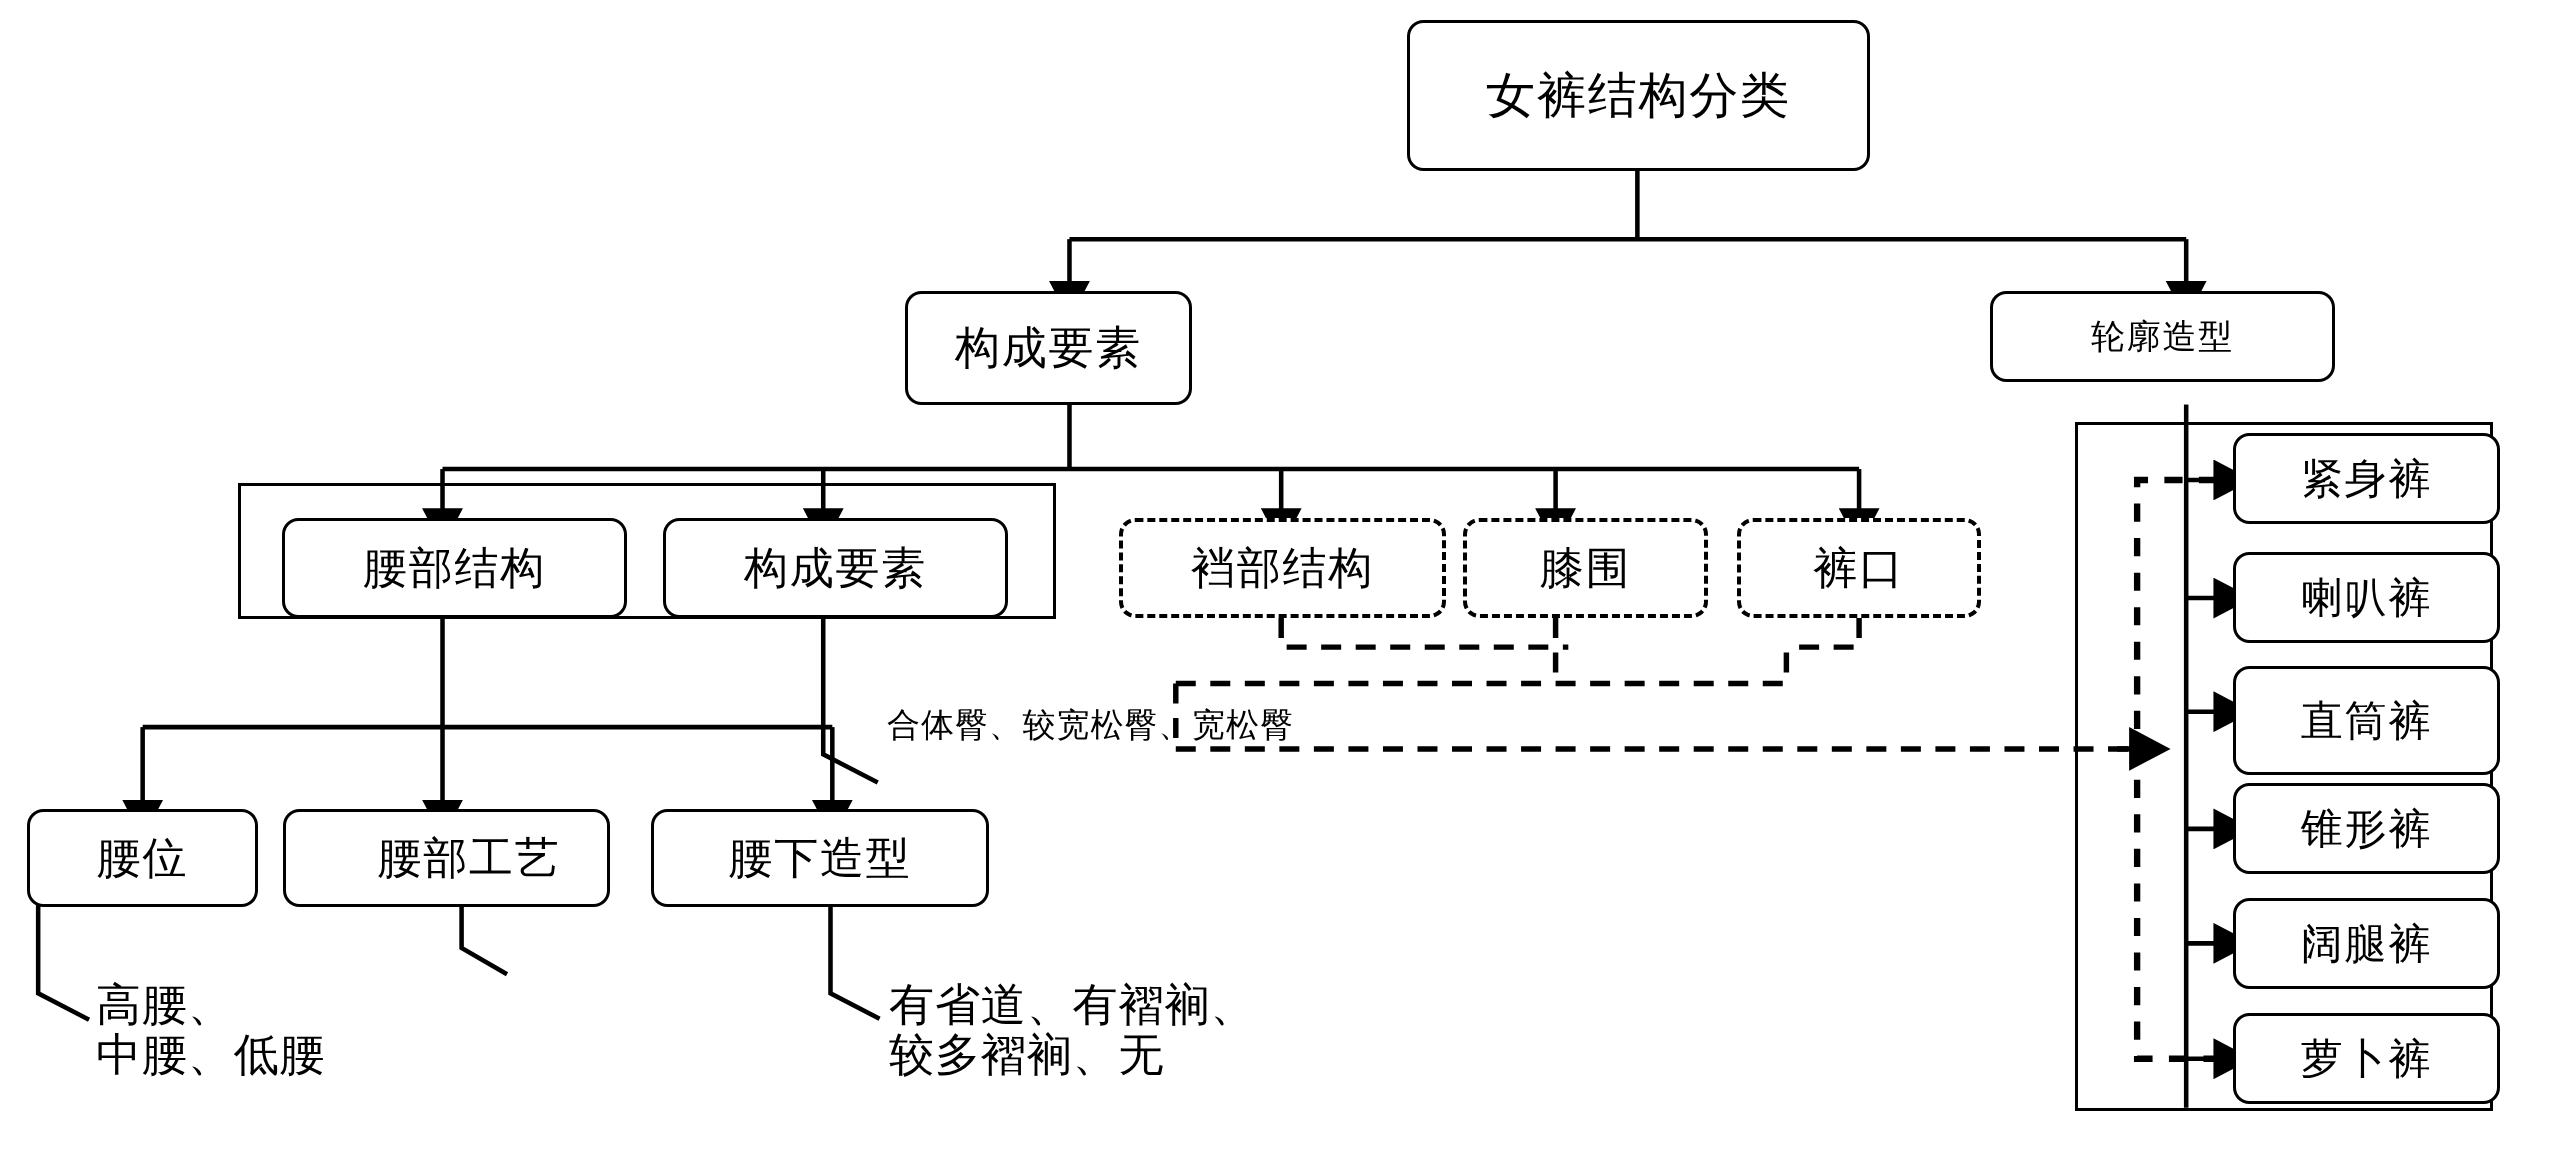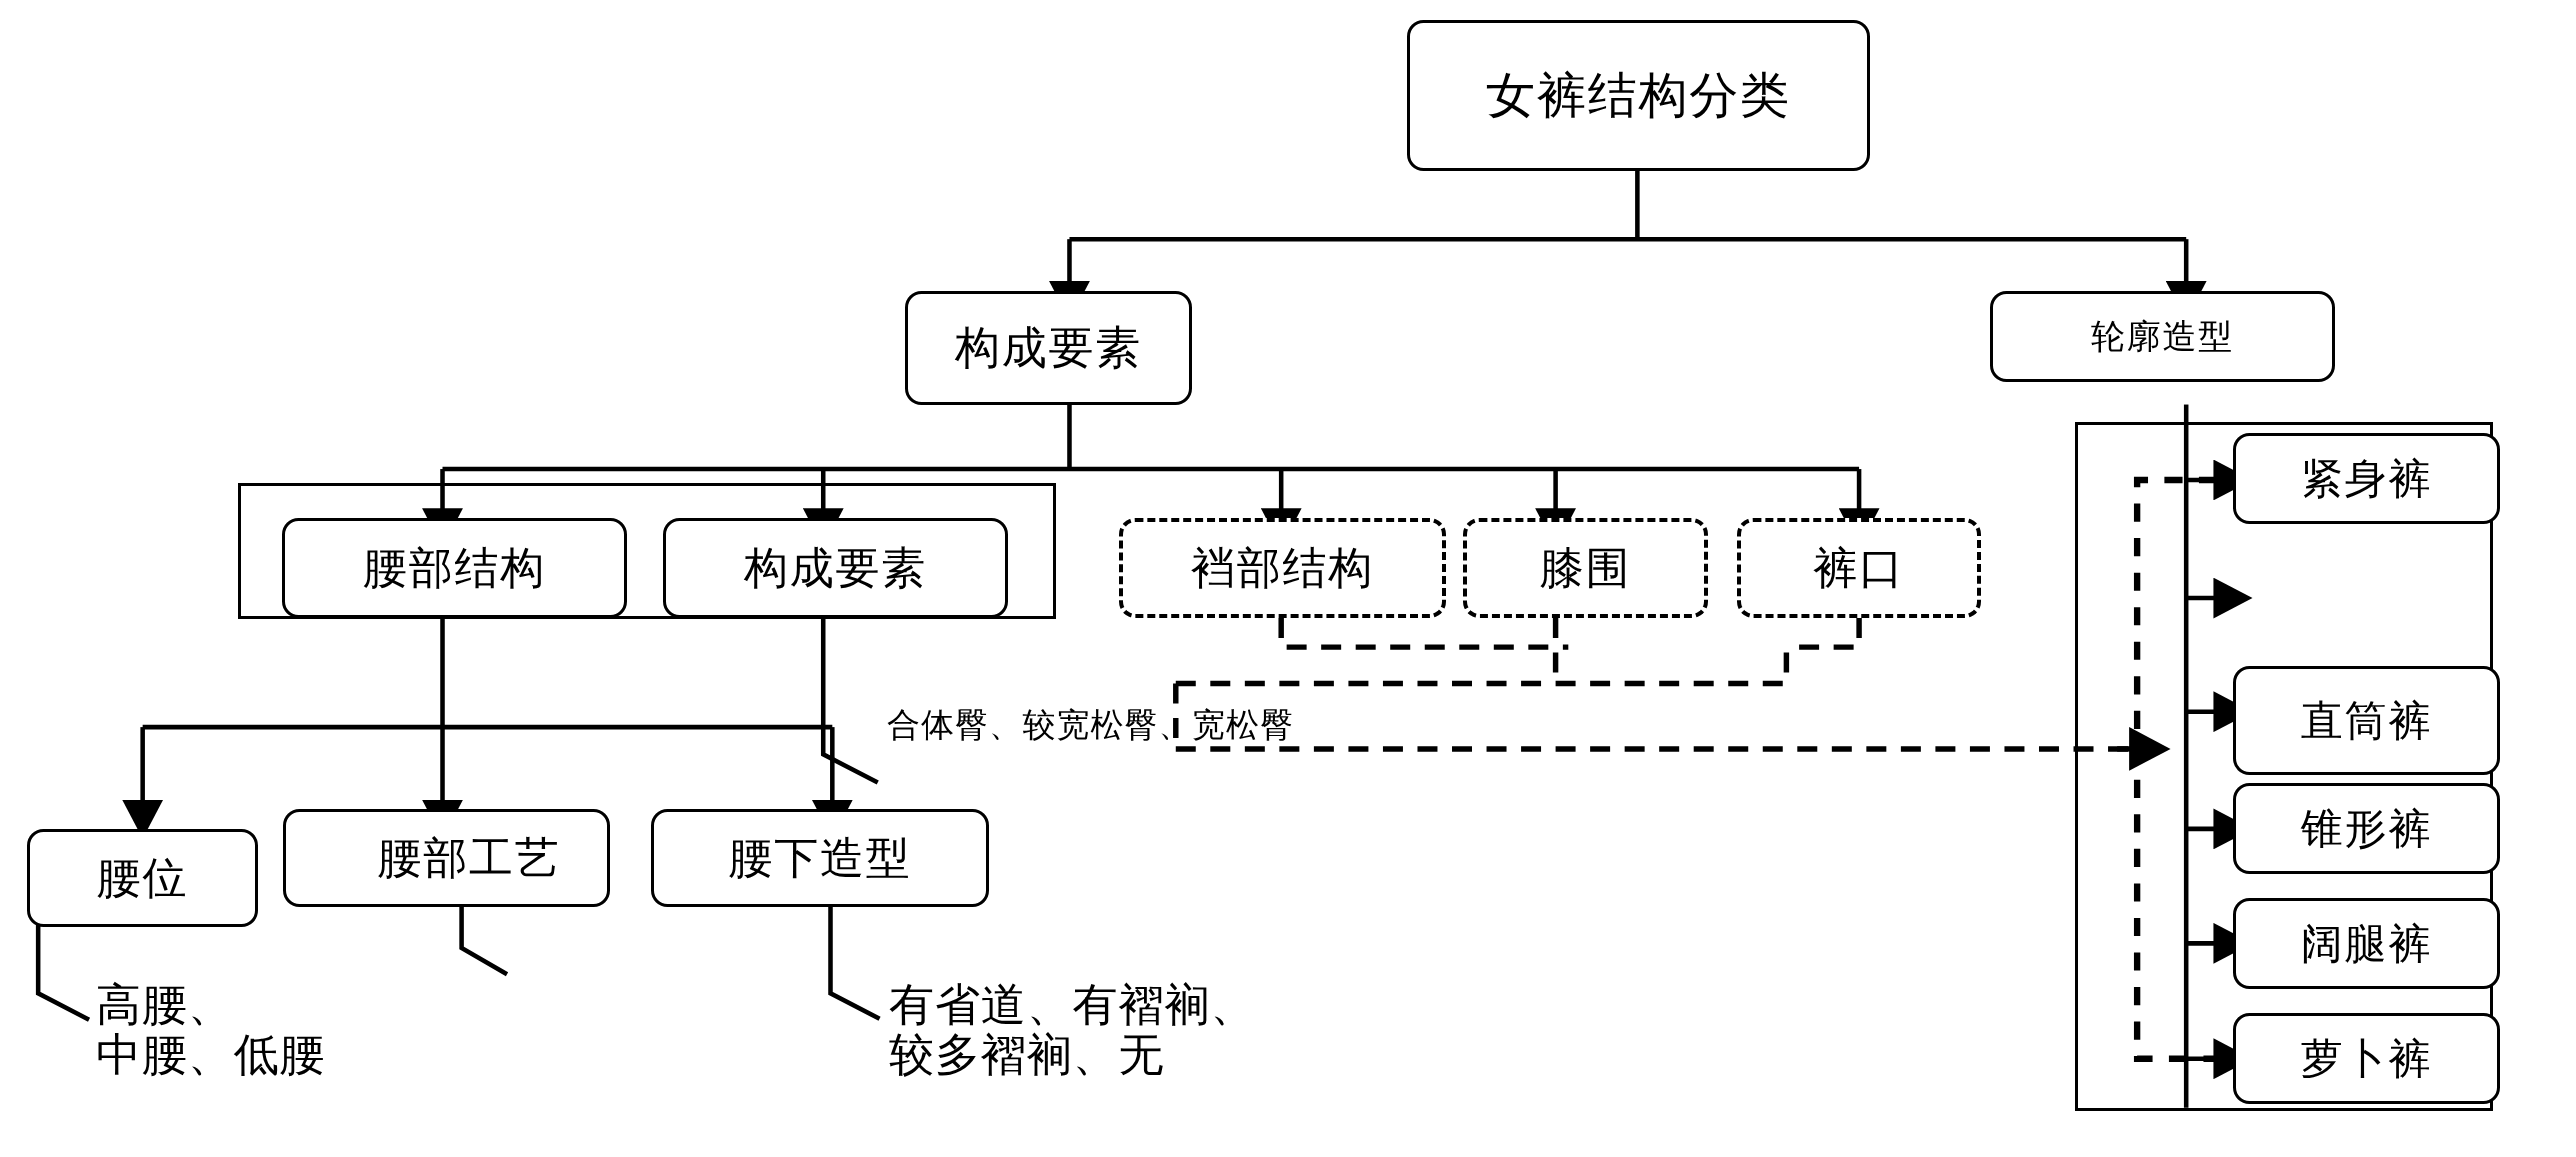--- a/index.html
+++ b/index.html
@@ -153,35 +153,38 @@
   </div>
 
   <div class="node dashed" style="left:1463px;top:518px;width:245px;height:100px;font-size:44px;">
     <span>膝围</span>
   </div>
 
   <div class="node dashed" style="left:1737px;top:518px;width:244px;height:100px;font-size:44px;">
     <span>裤口</span>
   </div>
 
-  <div class="node" style="left:27px;top:829px;width:231px;height:98px;font-size:44px;">
+  <div class="node" style="left:27px;top:809px;width:231px;height:98px;font-size:44px;">
     <span>腰位</span>
   </div>
 
   <div class="node" style="left:283px;top:809px;width:327px;height:98px;font-size:44px;padding-left:45px;">
     <span>腰部工艺</span>
   </div>
 
   <div class="node" style="left:651px;top:809px;width:338px;height:98px;font-size:44px;">
     <span>腰下造型</span>
   </div>
 
   <div class="node" style="left:2233px;top:433px;width:267px;height:91px;font-size:42px;">
     <span>紧身裤</span>
   </div>
+  <div class="node" style="left:2233px;top:552px;width:267px;height:91px;font-size:42px;">
+    <span>喇叭裤</span>
+  </div>
   <div class="node" style="left:2233px;top:666px;width:267px;height:109px;font-size:42px;">
     <span>直筒裤</span>
   </div>
   <div class="node" style="left:2233px;top:783px;width:267px;height:91px;font-size:42px;">
     <span>锥形裤</span>
   </div>
   <div class="node" style="left:2233px;top:898px;width:267px;height:91px;font-size:42px;">
     <span>阔腿裤</span>
   </div>
   <div class="node" style="left:2233px;top:1013px;width:267px;height:91px;font-size:42px;">

